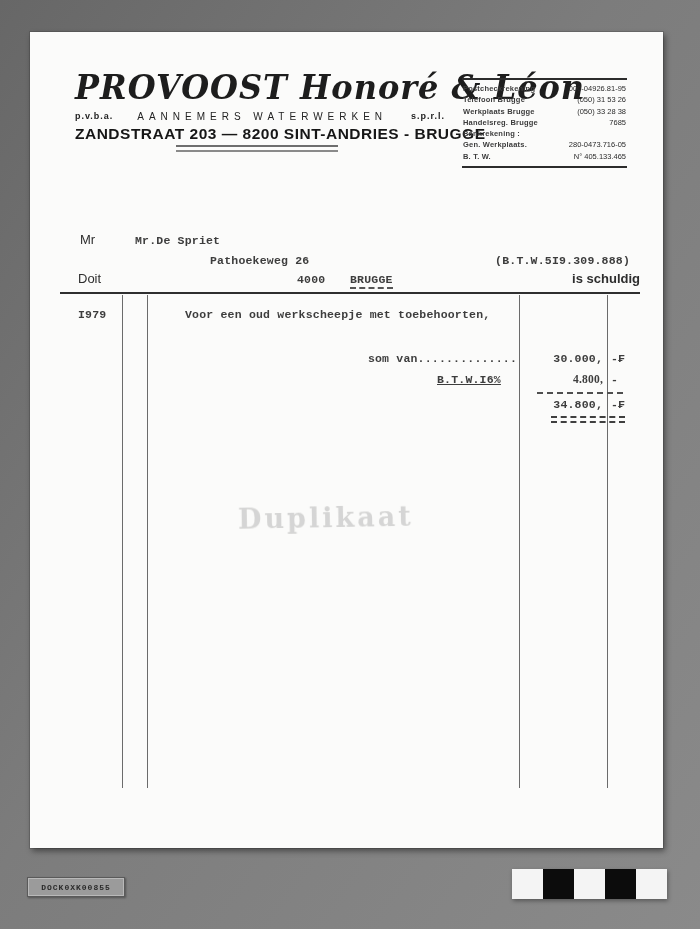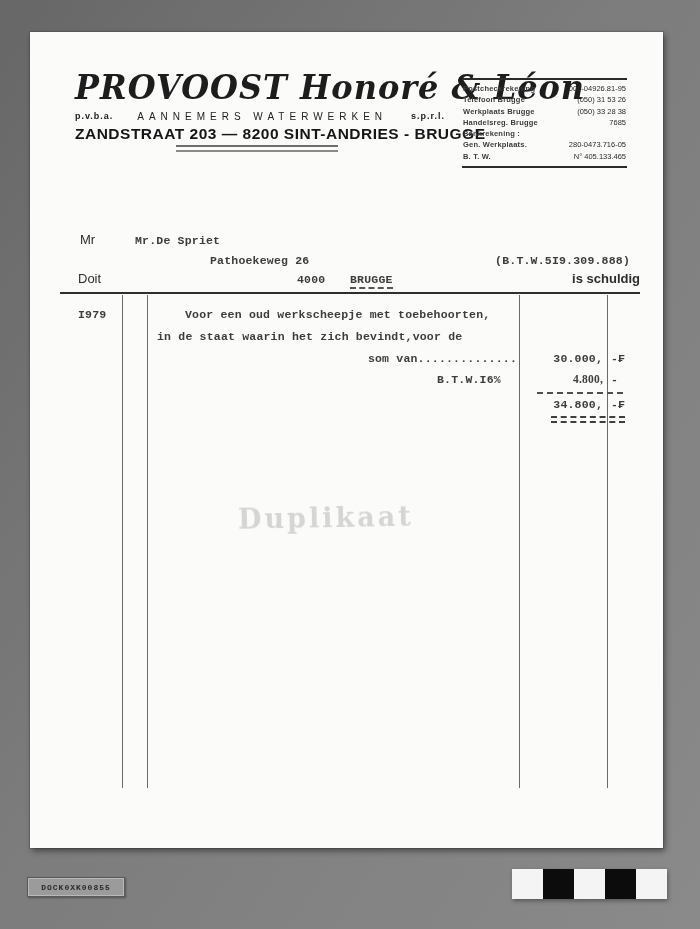--- a/index.html
+++ b/index.html
@@ -178,23 +178,22 @@
     <div class="printed" style="left:495px;top:239px;width:115px;text-align:right;font-weight:bold;">is schuldig</div>
 
     <div class="hrule-top"></div>
     <div class="vrule v1"></div>
     <div class="vrule v2"></div>
     <div class="vrule v3"></div>
     <div class="vrule v4"></div>
 
     <div class="typed mono" style="left:48px;top:276px;">I979</div>
     <div class="typed mono" style="left:127px;top:276px;margin-left:28px;">Voor een oud werkscheepje met toebehoorten,</div>
-    <div class="typed mono" style="left:127px;top:298px;">in de staat waarin het zich bevindt,voor de</div>
     <div class="typed mono" style="left:127px;top:320px;width:360px;text-align:right;">som van..............</div>
-    <div class="typed mono" style="left:407px;top:341px;">B.T.W.I6%</div>
+    <div class="typed mono" style="left:407px;top:341px;text-decoration:underline;">B.T.W.I6%</div>
 
     <div class="typed mono amt-num" style="top:320px;">30.000,</div>
     <div class="typed mono amt-suf" style="top:320px;">-₣</div>
 
     <div class="typed mono amt-num" style="top:341px;font-family:Liberation Serif, serif;">4.800,</div>
     <div class="typed mono amt-suf" style="top:341px;">-</div>
 
     <div class="dash-sep"></div>
 
     <div class="typed mono amt-num" style="top:366px;">34.800,</div>

